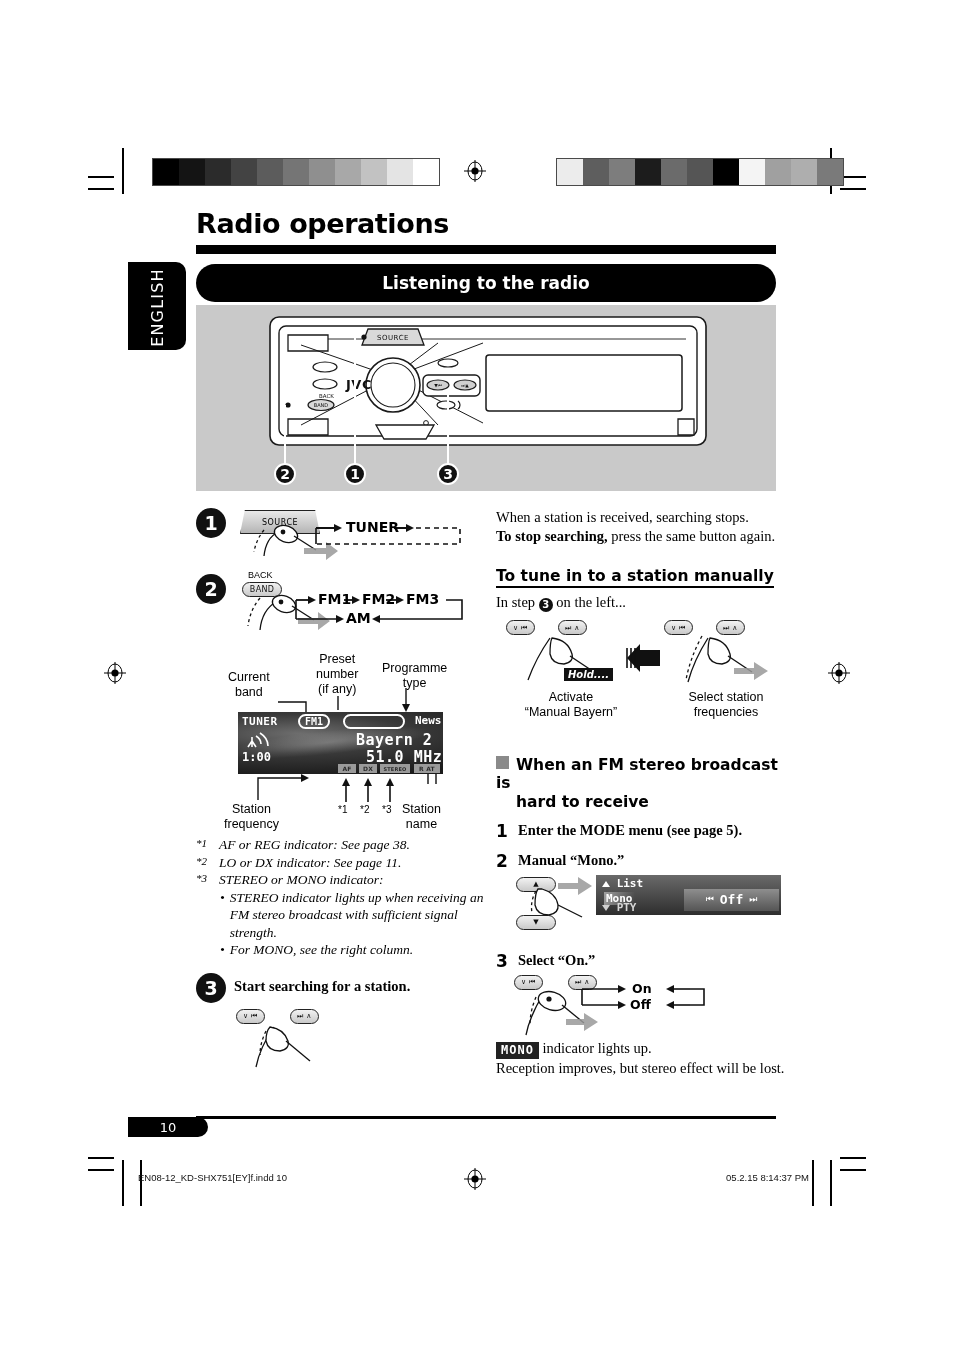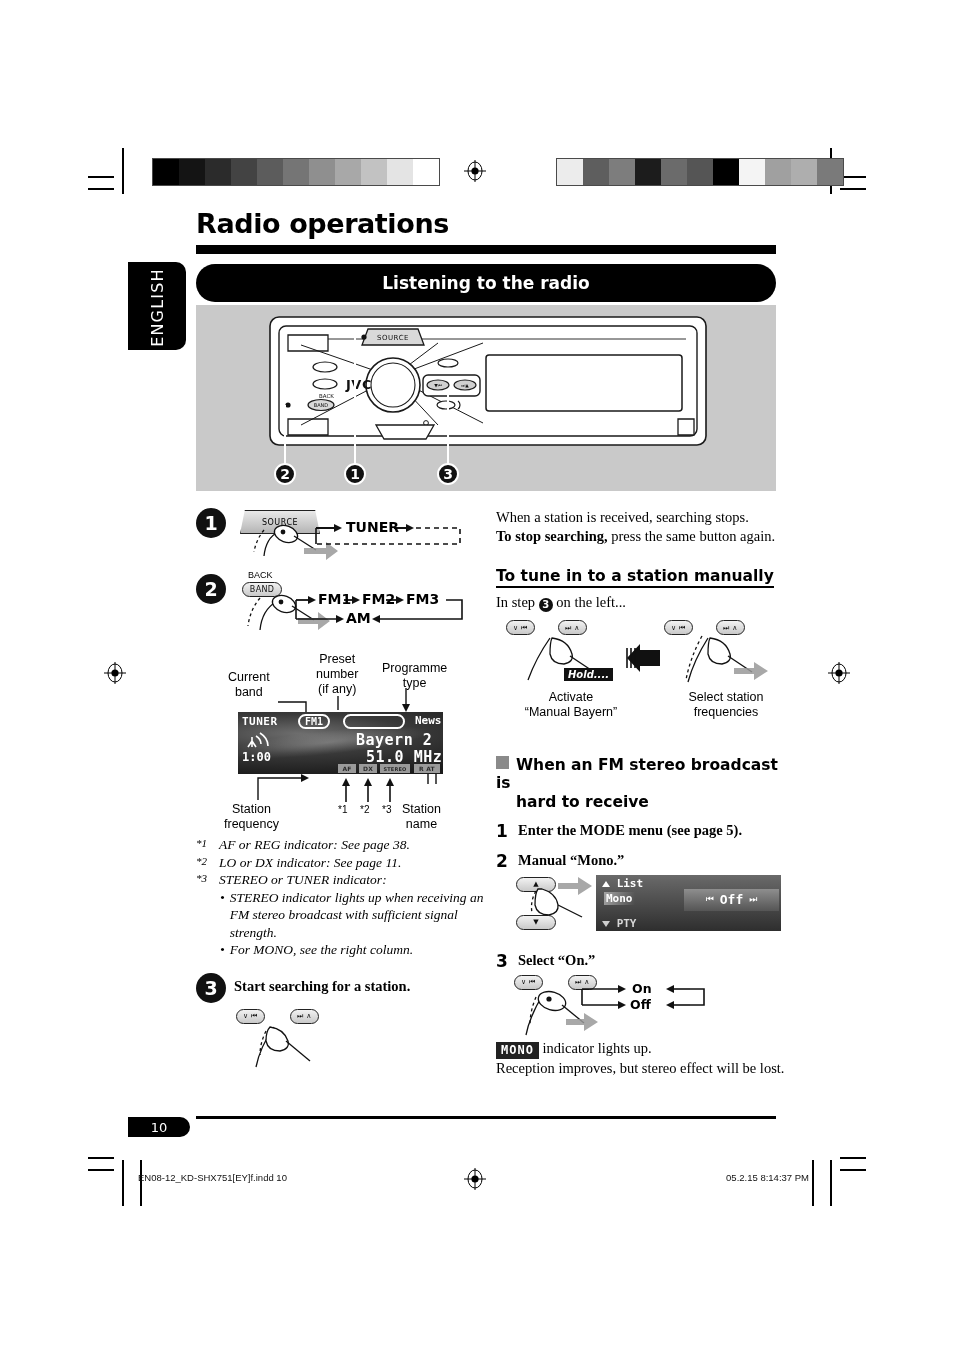--- a/index.html
+++ b/index.html
@@ -164,21 +164,21 @@
   .mainlcd .freq { position:absolute; left:128px; top:36px; font-size:15px; font-weight:bold; letter-spacing:0.5px; }
   .mainlcd .clock { position:absolute; left:4px; bottom:10px; font-size:12px; font-weight:bold; }
   .mainlcd .antenna { position:absolute; left:8px; top:20px; }
 
   .searchlcd { width:130px; height:48px; }
   .searchlcd .txt {
     position:absolute; left:0; right:0; top:13px; text-align:center;
     font-size:14px; font-weight:bold; letter-spacing:0.5px;
   }
 
-  .menulcd { width:185px; height:56px; background:linear-gradient(#6a6a6a,#2e2e2e); }
+  .menulcd { width:185px; height:40px; background:linear-gradient(#6a6a6a,#2e2e2e); }
   .menulcd .l1 { position:absolute; left:6px; top:2px; font-size:11px; font-weight:bold; }
   .menulcd .l2 {
     position:absolute; left:8px; top:17px; font-size:11px; font-weight:bold;
     background:linear-gradient(90deg, rgba(255,255,255,0.45), rgba(255,255,255,0));
     padding:0 2px;
   }
   .menulcd .l3 { position:absolute; left:6px; bottom:1px; font-size:11px; font-weight:bold; color:#d8d8d8; }
   .menulcd .valbox {
     position:absolute; left:88px; top:14px; width:95px; height:22px;
     background:linear-gradient(#8e8e8e,#555);
@@ -197,21 +197,21 @@
   }
   .holdbadge {
     display:inline-block; background:#111; color:#fff;
     font-family:"DejaVu Sans", sans-serif; font-style:italic; font-weight:bold;
     font-size:10px; padding:1px 4px;
   }
 
   
   .botrule { position:absolute; left:196px; top:1116px; width:580px; height:3px; background:#000; }
   .pagenum {
-    position:absolute; left:128px; top:1117px; width:62px; height:20px;
+    position:absolute; left:128px; top:1117px; width:80px; height:20px;
     background:#000; border-radius:0 10px 10px 0;
     display:flex; align-items:center; justify-content:center;
     color:#fff; font-family:"DejaVu Sans", sans-serif; font-size:13px;
   }
   .footer {
     position:absolute; top:1172px;
     font-family:"Liberation Sans", sans-serif; font-size:9.5px; color:#111;
   }
   .fleft { left:138px; }
   .fright { right:145px; }
@@ -482,21 +482,21 @@
       <div style="display:flex;gap:5px;">
         <span class="ital" style="flex:none;width:18px;font-size:11px;">*1</span>
         <span class="ital">AF or REG indicator: See page 38.</span>
       </div>
       <div style="display:flex;gap:5px;">
         <span class="ital" style="flex:none;width:18px;font-size:11px;">*2</span>
         <span class="ital">LO or DX indicator: See page 11.</span>
       </div>
       <div style="display:flex;gap:5px;">
         <span class="ital" style="flex:none;width:18px;font-size:11px;">*3</span>
-        <span class="ital">STEREO or TUNER indicator:</span>
+        <span class="ital">STEREO or MONO indicator:</span>
       </div>
       <div style="display:flex;gap:5px;margin-left:24px;">
         <span class="ital" style="flex:none;">•</span>
         <span class="ital">STEREO indicator lights up when receiving an FM stereo broadcast with sufficient signal strength.</span>
       </div>
       <div style="display:flex;gap:5px;margin-left:24px;">
         <span class="ital" style="flex:none;">•</span>
         <span class="ital">For MONO, see the right column.</span>
       </div>
     </div>

